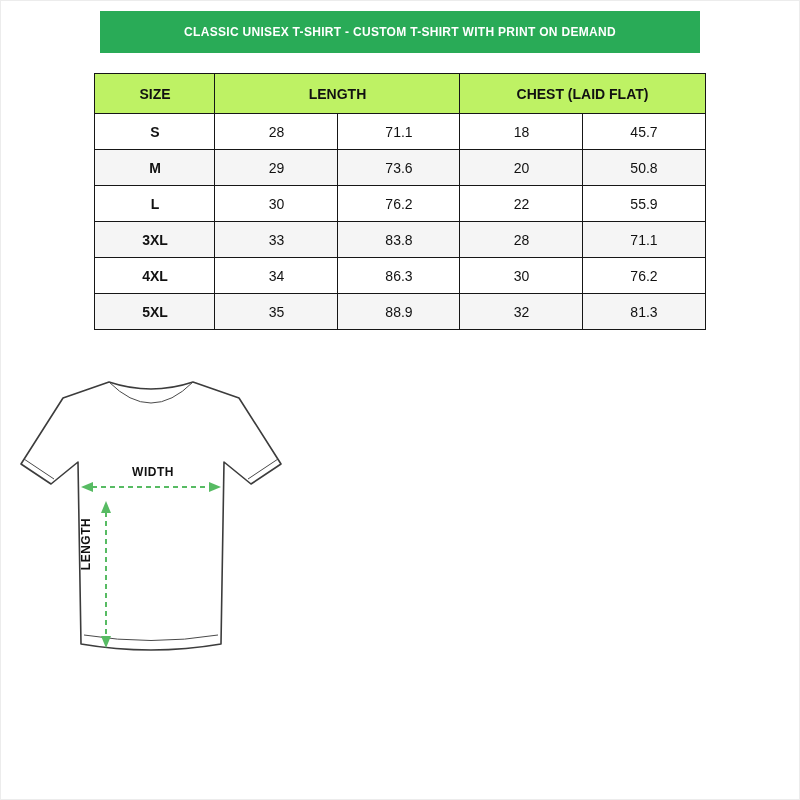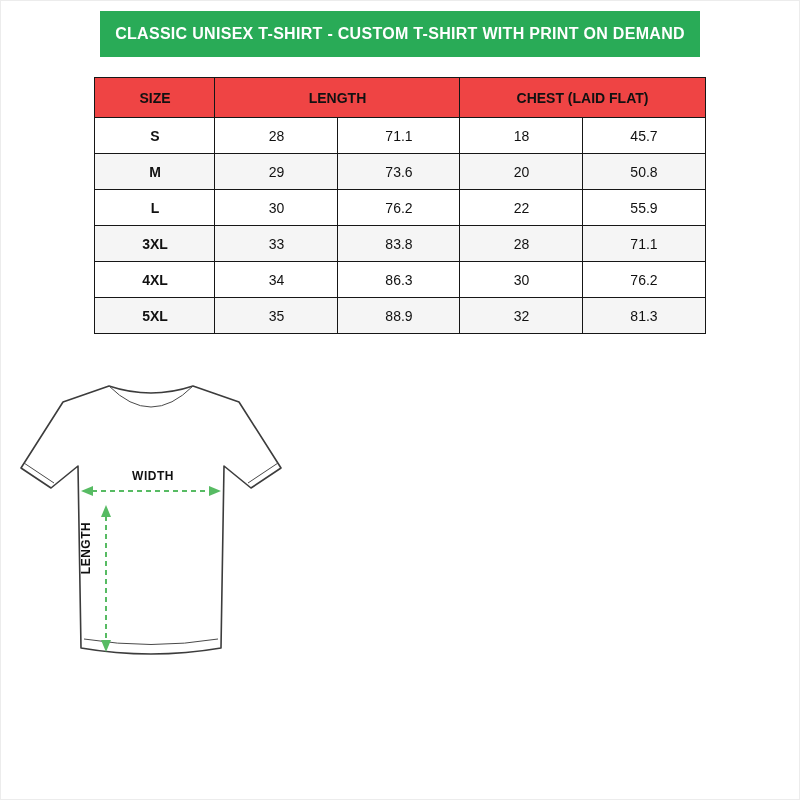--- a/index.html
+++ b/index.html
@@ -4,32 +4,32 @@
 <style>
   * { box-sizing: border-box; }
   html, body { margin: 0; padding: 0; background: #fff; }
   body { width: 800px; height: 800px; font-family: "Liberation Sans", sans-serif; }
   .page {
     width: 800px; height: 800px; background: #ffffff;
     border: 1px solid #ececec; position: relative; overflow: hidden;
   }
   .banner {
     width: 600px; margin: 10px auto 0; background: var(--banner-green, #29AB57);
-    color: #ffffff; font-weight: bold; font-size: 16px; letter-spacing: 0.3px;
+    color: #ffffff; font-weight: bold; font-size: 12px; letter-spacing: 0.3px;
     text-align: center; padding: 14px 4px;
   }
   table.size-chart {
     border-collapse: collapse; table-layout: fixed;
     width: 610px; margin: 20px auto 0;
   }
   table.size-chart th, table.size-chart td {
     border: 1px solid #161616; text-align: center; vertical-align: middle;
     font-size: 14px; color: #111; padding: 0;
   }
-  table.size-chart thead th { background: #ef4444; height: 40px; font-weight: bold; }
+  table.size-chart thead th { background: #bef264; height: 40px; font-weight: bold; }
   table.size-chart tbody td { height: 36px; }
   table.size-chart tbody tr:nth-child(even) { background: #f5f5f5; }
   table.size-chart td.size-col { font-weight: bold; }
   .diagram { margin-top: 42px; text-align: left; }
   .shirt { fill: #ffffff; stroke: #3c3c3c; stroke-width: 1.6; stroke-linejoin: round; }
   .stitch { fill: none; stroke: #4a4a4a; stroke-width: 1; }
   .arrow-line { stroke: var(--arrow-green, #57BB63); stroke-width: 2; stroke-dasharray: 5 4; fill: none; }
   .arrow-head { fill: var(--arrow-green, #57BB63); stroke: none; }
   .diagram-label { font-family: "Liberation Sans", sans-serif; font-size: 12px; font-weight: bold; fill: #111; letter-spacing: 0.5px; }
   .note {

